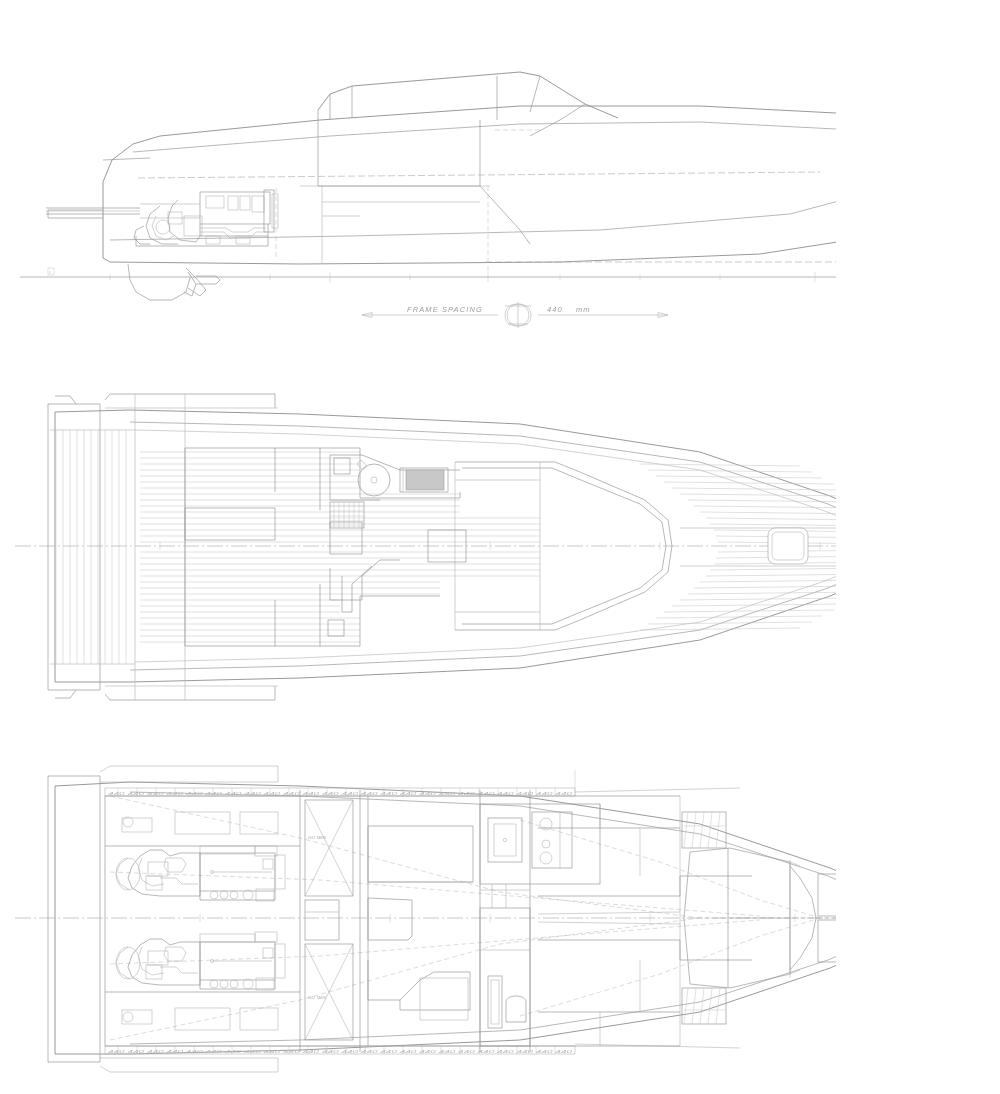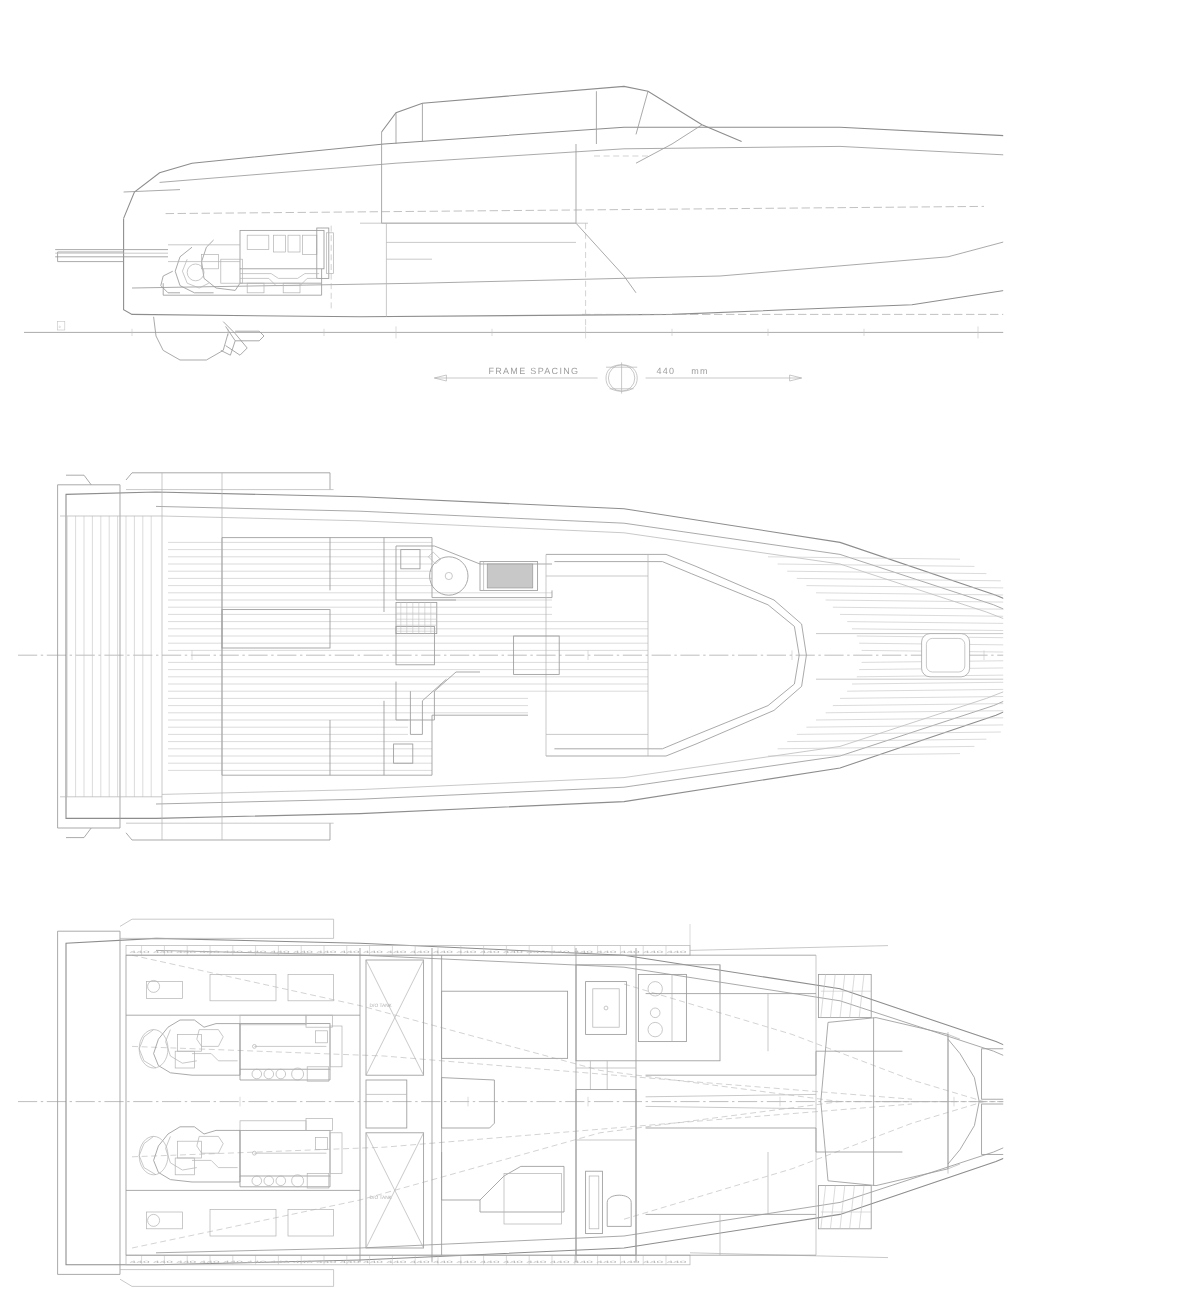--- a/index.html
+++ b/index.html
@@ -8,20 +8,21 @@
     padding: 0;
     background: #ffffff;
     font-family: "Liberation Sans", sans-serif;
   }
   #sheet {
     position: relative;
     width: 836px;
     height: 1094px;
     background: #ffffff;
     overflow: hidden;
+    font-style: italic;
   }
   #sheet svg {
     display: block;
     width: 1000px;
     height: 1094px;
   }
   .ln   { fill: none; stroke: #9a9a9a; stroke-width: 0.7; }
   .ln-l { fill: none; stroke: #b4b4b4; stroke-width: 0.6; }
   .ln-f { fill: none; stroke: #c3c3c3; stroke-width: 0.5; }
   .ln-h { fill: none; stroke: #8d8d8d; stroke-width: 0.9; }

